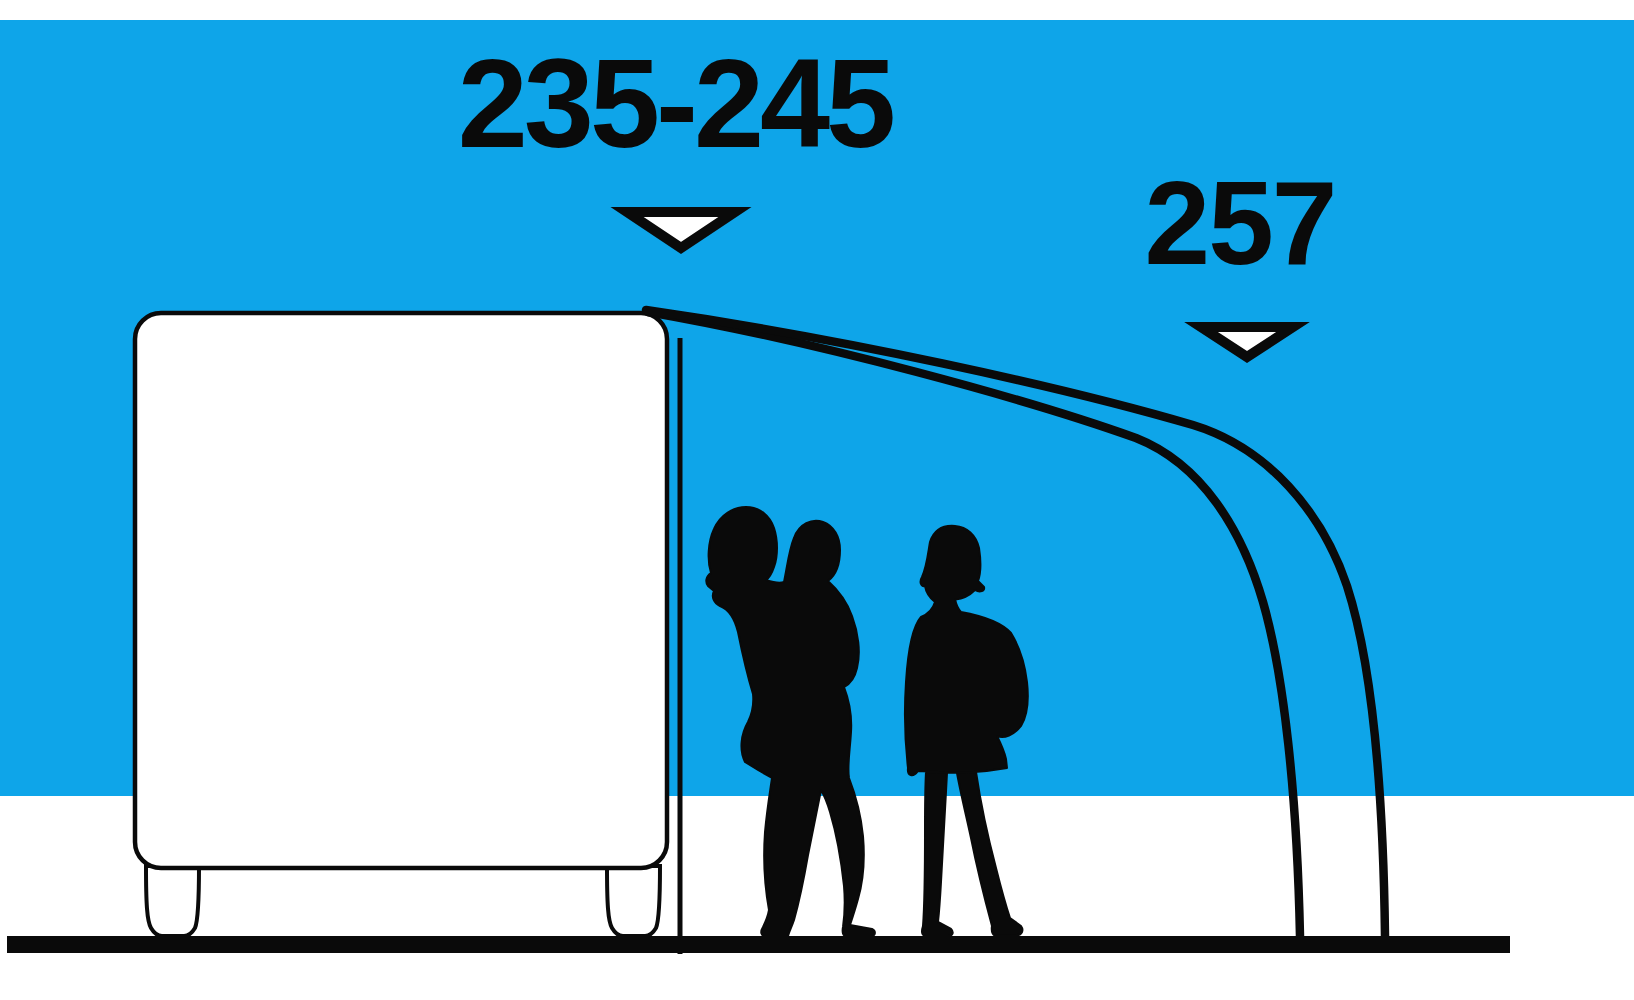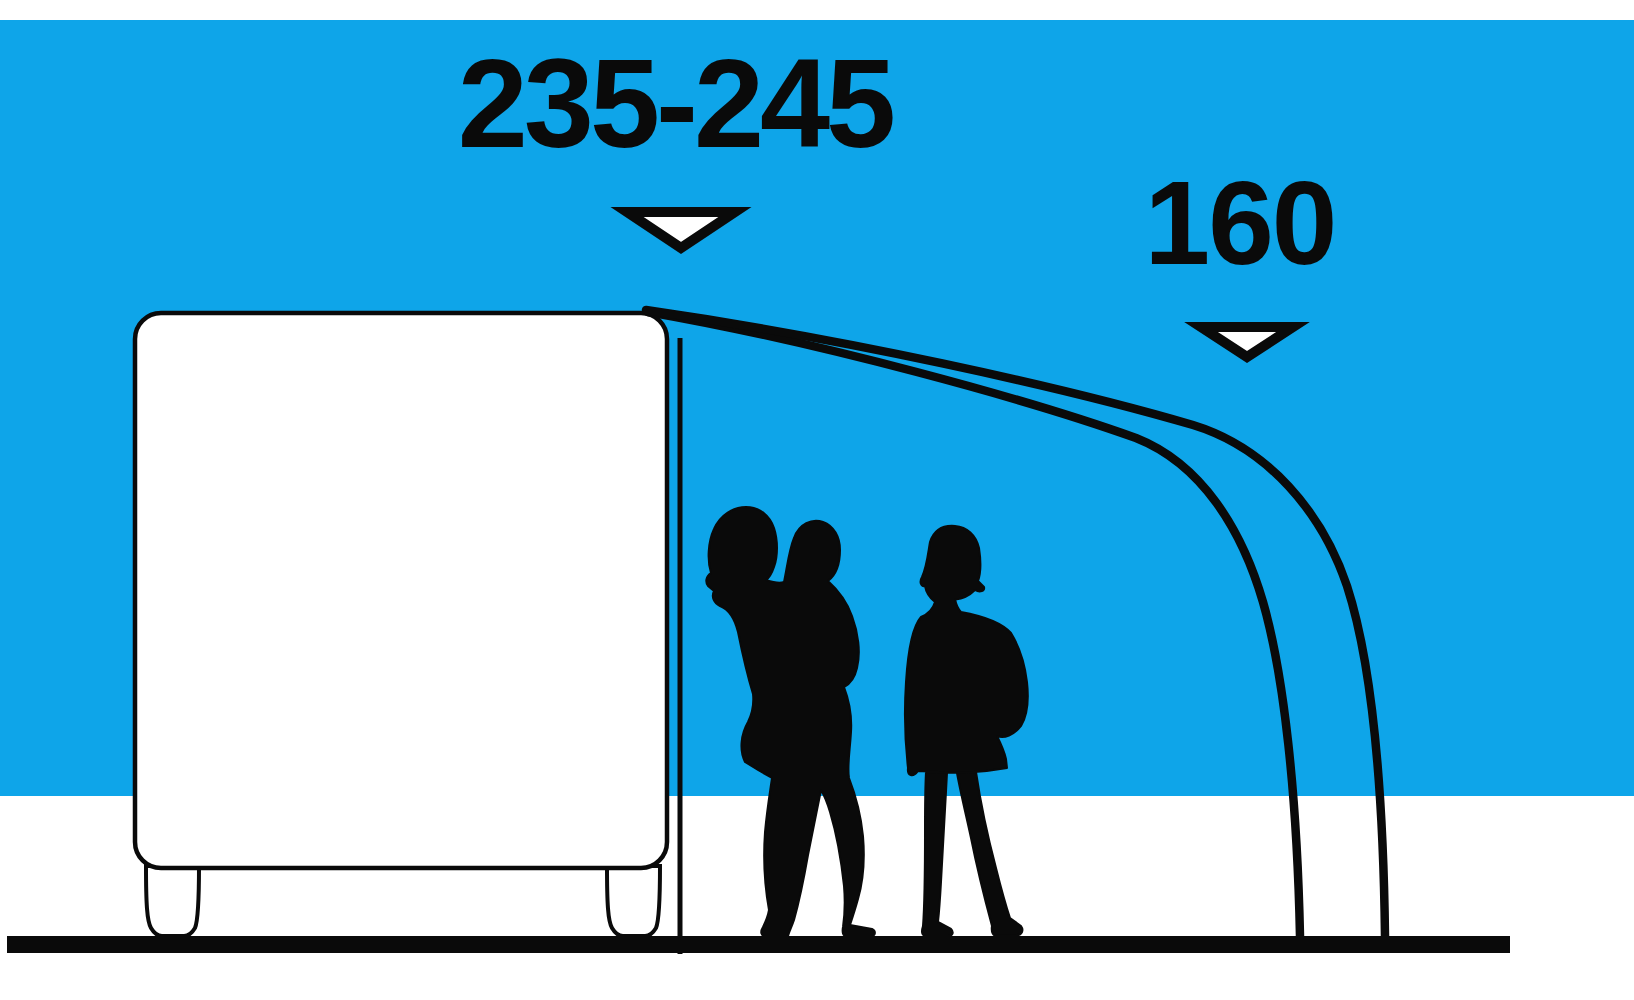--- a/index.html
+++ b/index.html
@@ -150,15 +150,15 @@
              L997,916
              C993,916 991,912 992,906
              C985,880 977,848 971,818
              C966,795 960,770 957,753 Z" fill="#0a0a0a" stroke="#0a0a0a" stroke-width="2" stroke-linejoin="round"></path>
 
     <rect x="7" y="916" width="1503" height="17" fill="#0a0a0a"></rect>
   </svg>
 
   <div class="dim-label roof">235-245</div>
 
-  <div class="dim-label front">160</div>
+  <div class="dim-label front">257</div>
 
 </div>
 
 </body></html>

